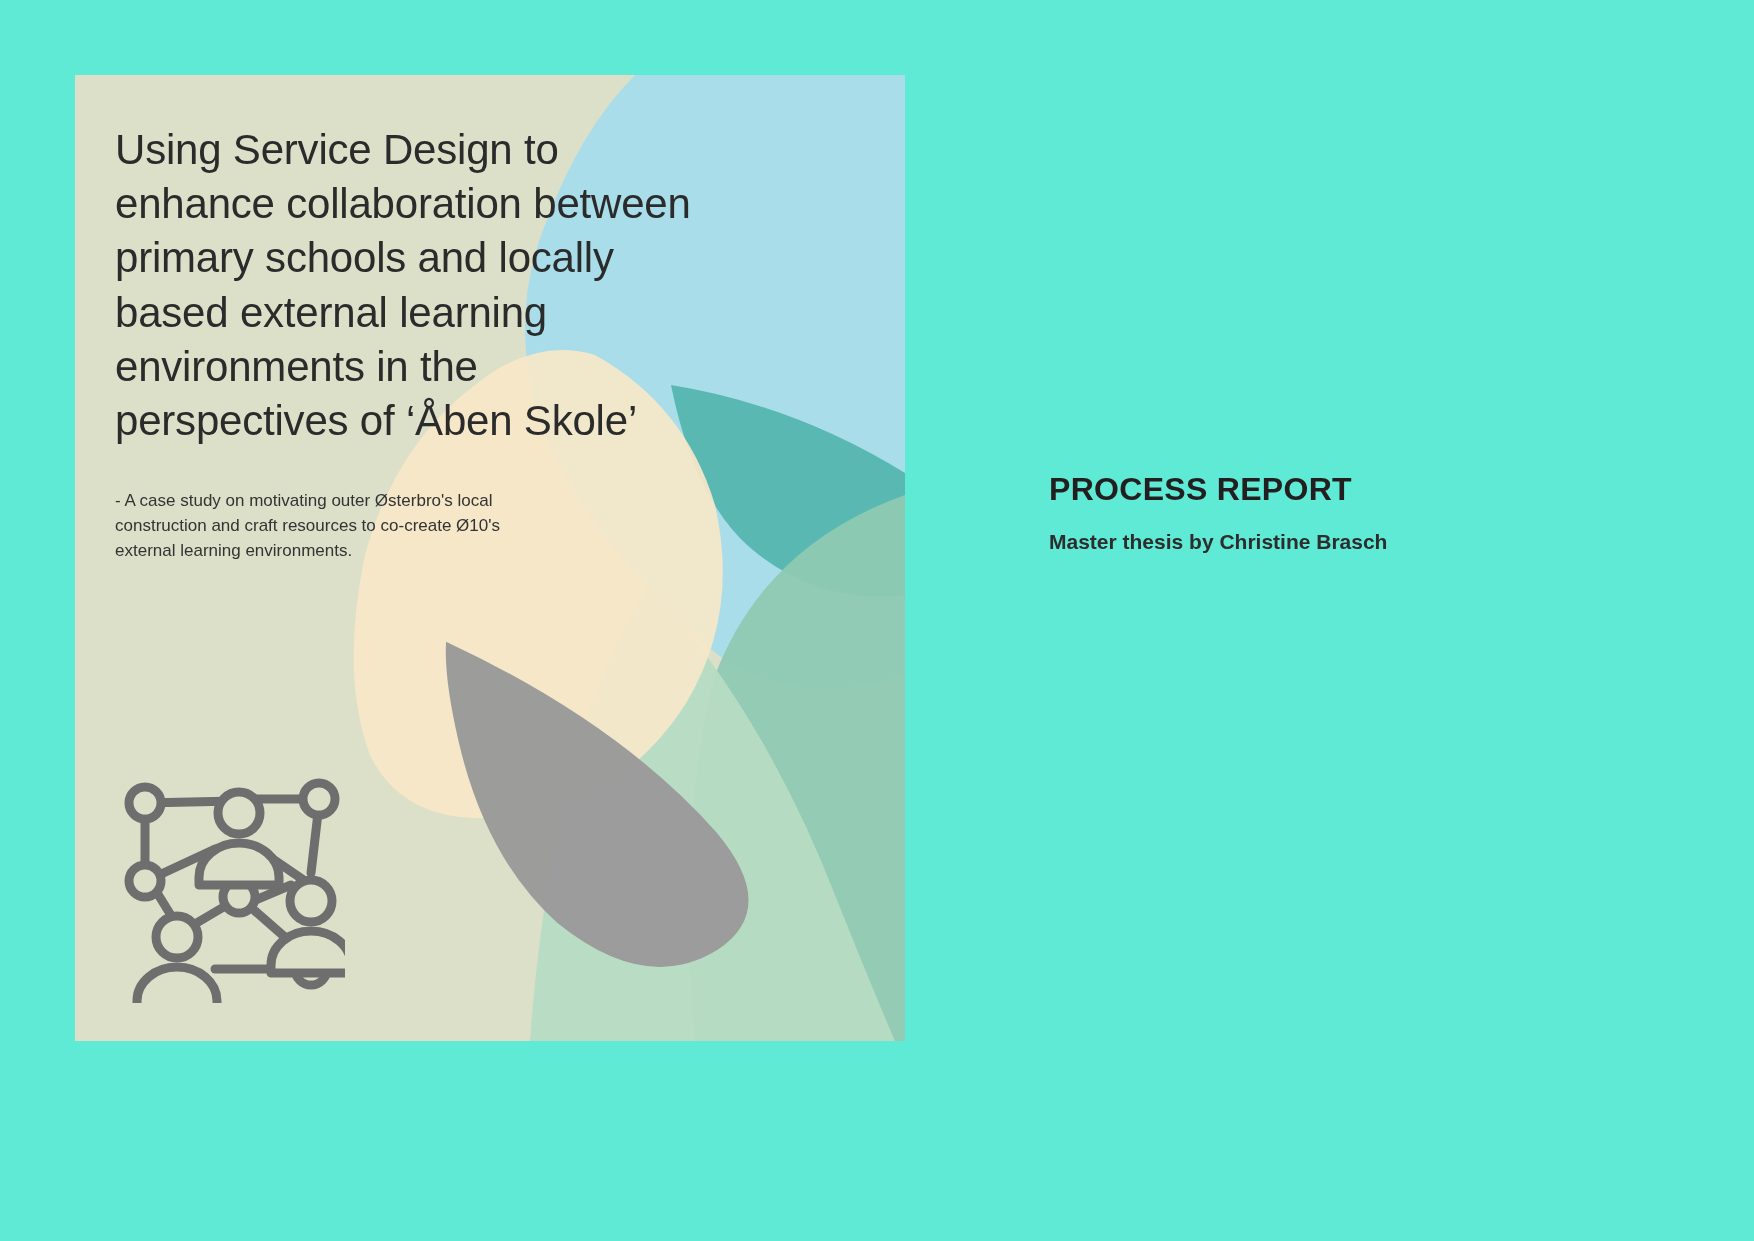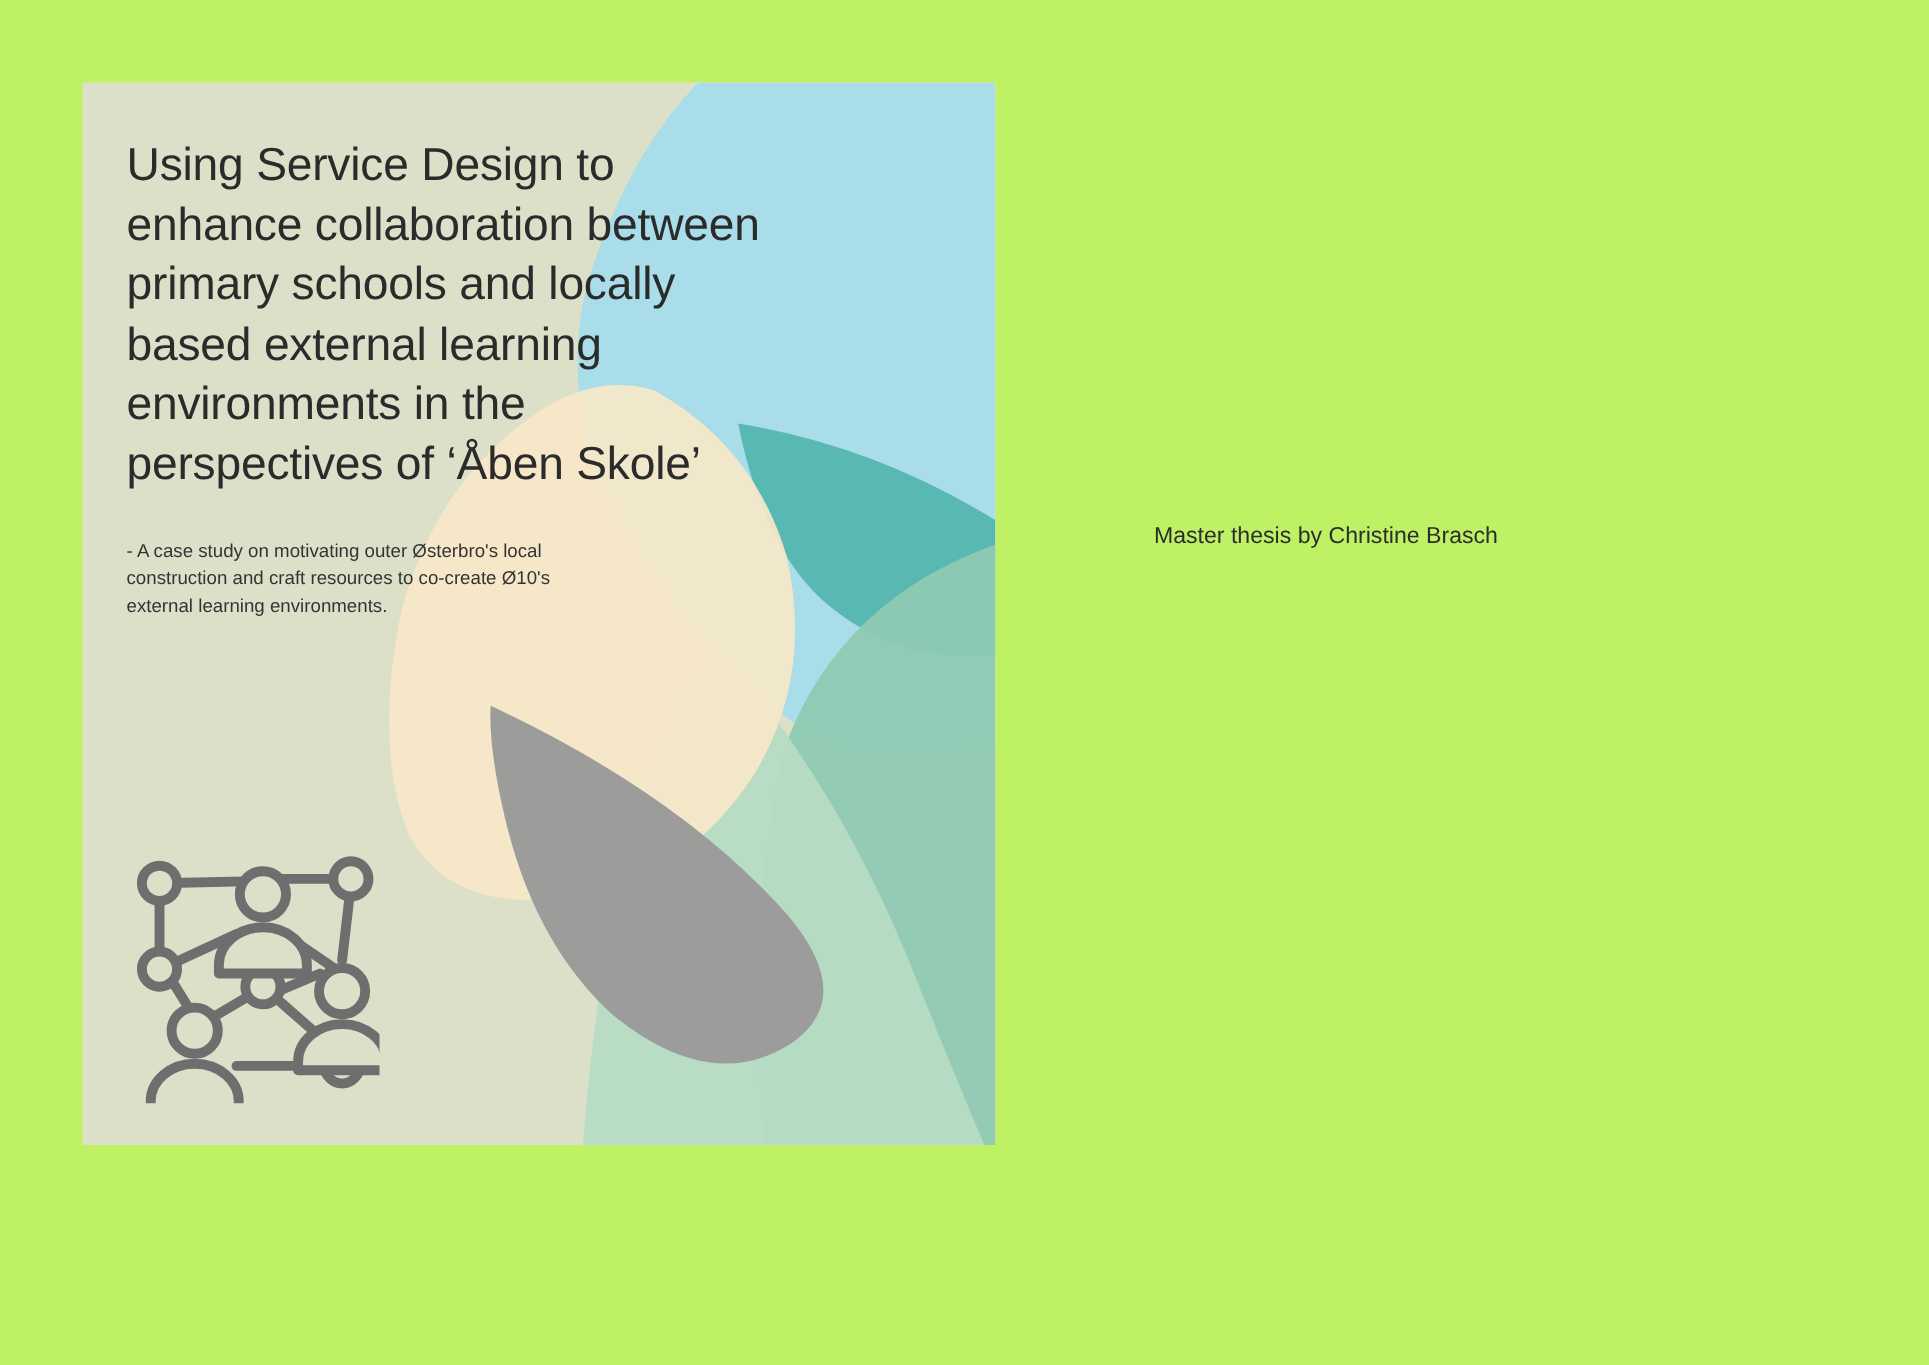--- a/index.html
+++ b/index.html
@@ -9,21 +9,21 @@
     height: 1241px;
     background: #ffffff;
     font-family: "Liberation Sans", sans-serif;
     overflow: hidden;
   }
 
   #page {
     position: relative;
     width: 1754px;
     height: 1241px;
-    background: #bef264;
+    background: #5eead4;
   }
 
   
   #cover {
     position: absolute;
     left: 75px;
     top: 75px;
     width: 830px;
     height: 966px;
     background: #dde0c9;
@@ -85,23 +85,23 @@
 
   #report-kicker {
     font-size: 32px;
     font-weight: 700;
     color: #231f20;
     letter-spacing: 0.3px;
     line-height: 1.2;
   }
 
   #report-author {
-    margin-top: 4px;
+    margin-top: 20px;
     font-size: 21px;
-    font-weight: 400;
+    font-weight: 700;
     color: #2d2d2d;
     line-height: 1.3;
   }
 </style>
 </head>
 <body>
 
 <div id="page">
 
   <div id="cover">
@@ -165,16 +165,17 @@
         <circle cx="196" cy="128" r="21"></circle>
         <path d="M156 192 a40 34 0 0 1 80 0 v8 h-80 z"></path>
 
         <circle cx="62" cy="164" r="21"></circle>
         <path d="M22 228 a40 34 0 0 1 80 0 v8 h-80 z"></path>
       </g>
     </svg>
   </div>
 
   <div id="report-meta">
+    <div id="report-kicker">PROCESS REPORT</div>
     <div id="report-author">Master thesis by Christine Brasch</div>
   </div>
 
 </div>
 
 </body></html>

